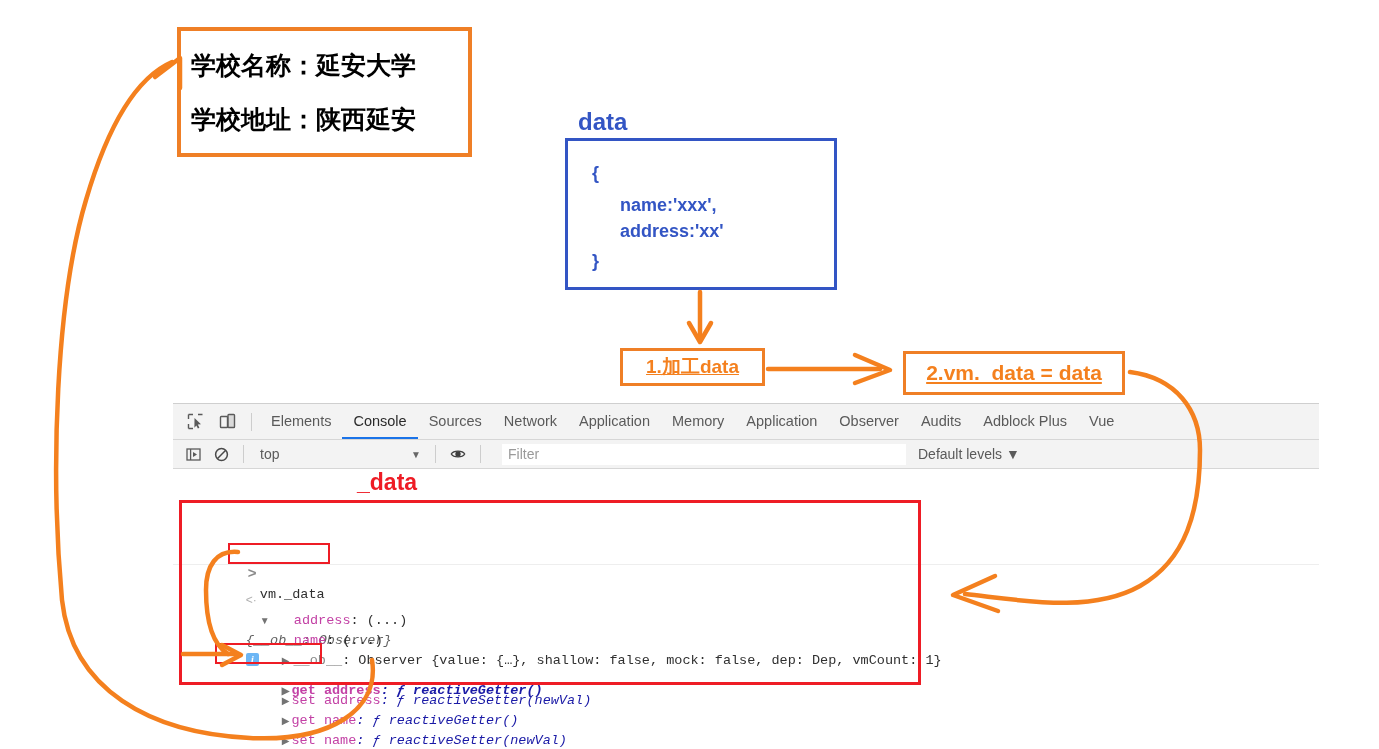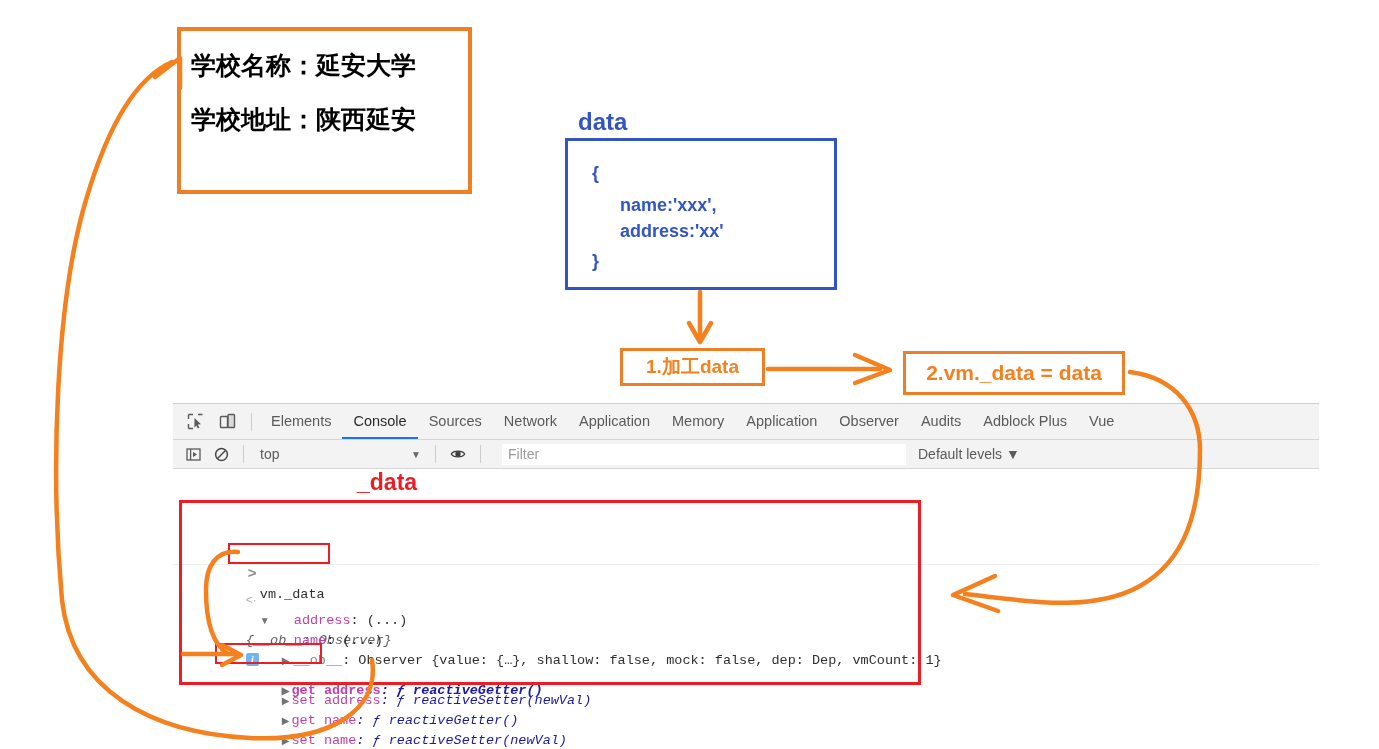--- a/index.html
+++ b/index.html
@@ -30,21 +30,21 @@
     pointer-events: none;
     z-index: 50;
   }
 
   
   #school-box {
     position: absolute;
     left: 177px;
     top: 27px;
     width: 295px;
-    height: 167px;
+    height: 130px;
     border: 4px solid #ef7f26;
     background: #ffffff;
     box-sizing: border-box;
     z-index: 20;
   }
   #school-box .line {
     position: absolute;
     left: 10px;
     font-size: 25px;
     font-weight: bold;
@@ -95,20 +95,21 @@
     border: 3px solid #ef7f26;
     background: #ffffff;
     box-sizing: border-box;
     color: #f4801e;
     font-weight: bold;
     display: flex;
     align-items: center;
     justify-content: center;
     z-index: 20;
     white-space: nowrap;
+    text-decoration: underline;
   }
   #step1 {
     left: 620px;
     top: 348px;
     width: 145px;
     height: 38px;
     font-size: 19px;
   }
   #step2 {
     left: 903px;

